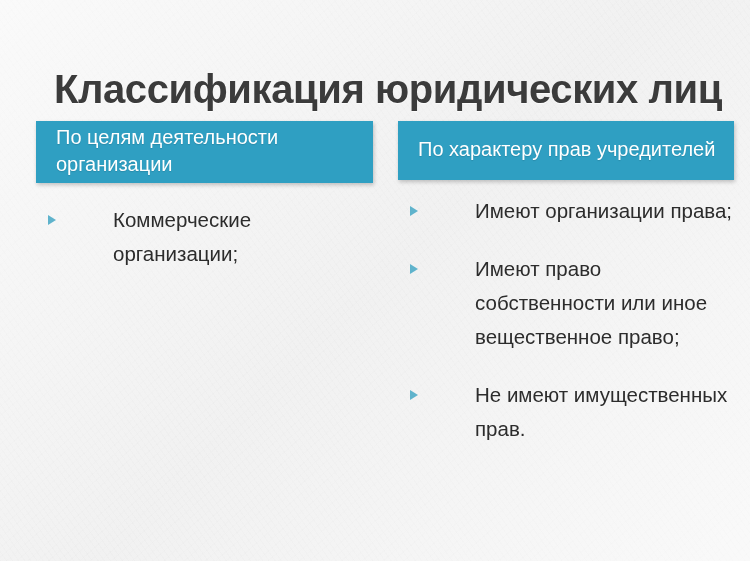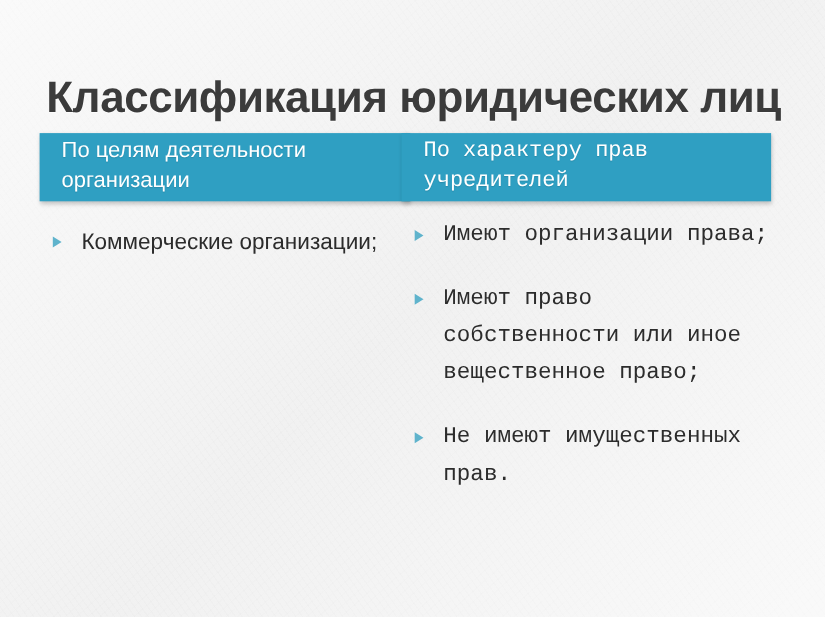--- a/index.html
+++ b/index.html
@@ -25,21 +25,21 @@
       linear-gradient(135deg, rgba(255,255,255,0.55) 0%, rgba(0,0,0,0.012) 50%, rgba(255,255,255,0.5) 100%),
       repeating-linear-gradient(55deg, rgba(0,0,0,0.010) 0px, rgba(0,0,0,0.010) 1px, rgba(255,255,255,0) 1px, rgba(255,255,255,0) 5px),
       repeating-linear-gradient(-42deg, rgba(0,0,0,0.009) 0px, rgba(0,0,0,0.009) 1px, rgba(255,255,255,0) 1px, rgba(255,255,255,0) 7px),
       #f4f4f4;
     overflow: hidden;
   }
 
   
   .slide-title {
     position: absolute;
-    left: 42px;
+    left: 54px;
     top: 38px;
     width: 680px;
     font-size: 40px;
     line-height: 48px;
     font-weight: bold;
     color: #3b3b3b;
     letter-spacing: -0.4px;
     white-space: nowrap;
     text-shadow: 0 1px 0 rgba(255,255,255,0.7);
   }
@@ -51,21 +51,21 @@
     top: 0;
     width: 750px;
     height: 485px;
   }
 
   .column {
     position: absolute;
     top: 121px;
   }
   .column-left  { left: 36px;  width: 337px; }
-  .column-right { left: 365px; width: 336px; font-family: Liberation Mono, monospace; }
+  .column-right { left: 398px; width: 336px; }
 
   
   .col-header {
     box-sizing: border-box;
     width: 100%;
     min-height: 59px;
     background: #2f9fc2;
     color: #ffffff;
     font-size: 20px;
     line-height: 27px;
@@ -103,21 +103,21 @@
   .bullet-marker {
     position: absolute;
     left: 4px;
     top: 12px;
     width: 0;
     height: 0;
     border-style: solid;
     border-width: 5.5px 0 5.5px 8px;
     border-color: transparent transparent transparent #5fb3cc;
   }
-  .bullet-text { display: block; }
+  .bullet-text { display: block; margin-left: 39px; }
 </style>
 </head>
 <body>
 
 <div class="slide">
 
   <h1 class="slide-title">Классификация юридических лиц</h1>
 
   <div class="columns">
 

